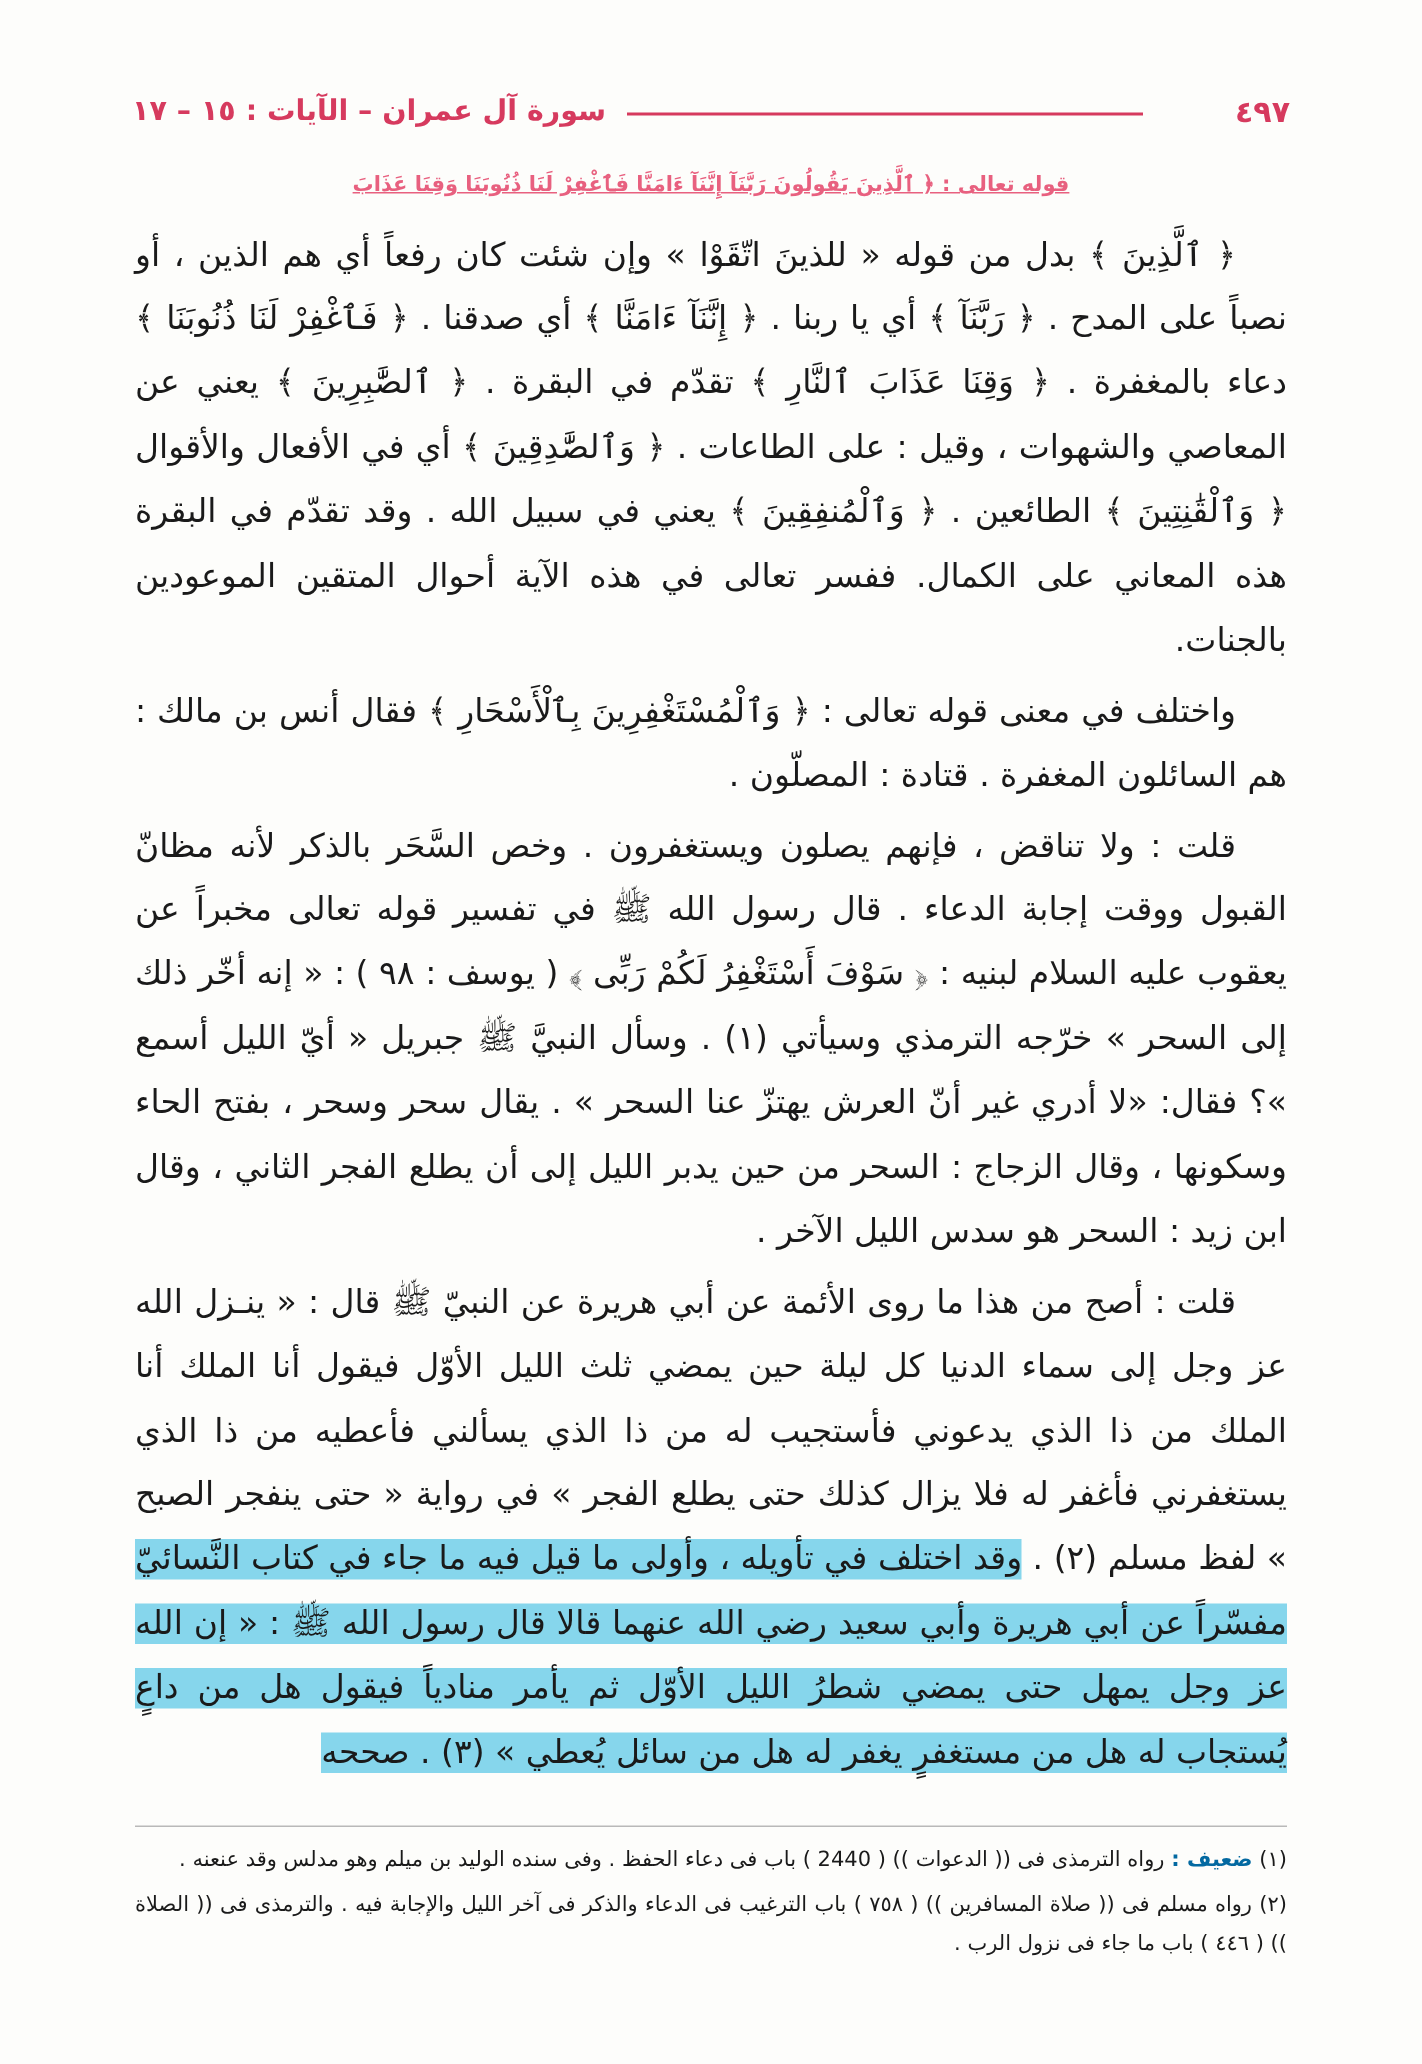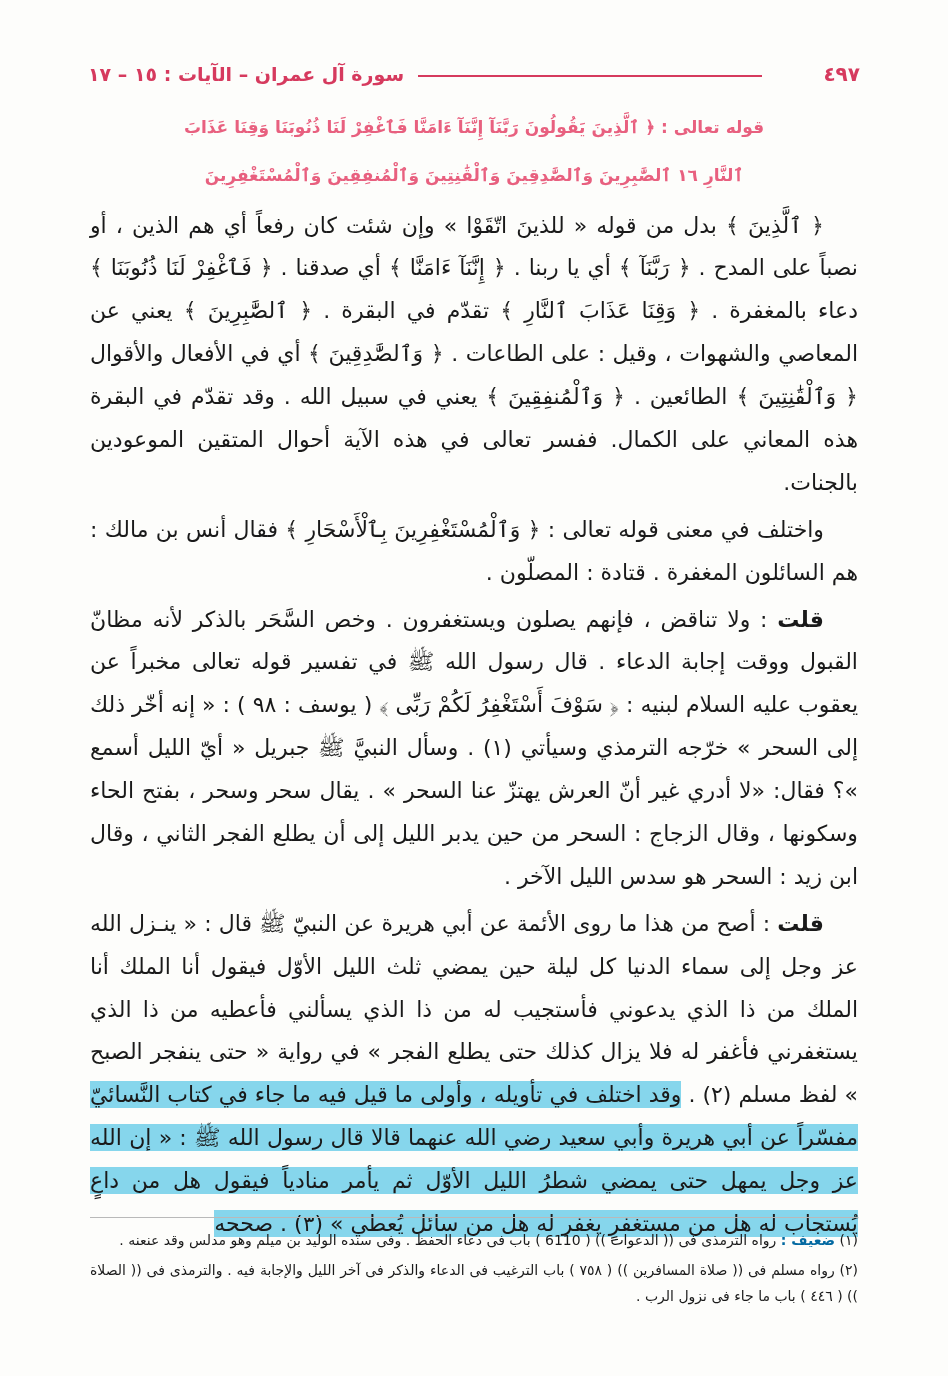--- a/index.html
+++ b/index.html
@@ -69,28 +69,29 @@
     font-size: 22px;
     line-height: 1.95;
     margin: 0 0 4px 0;
     text-align: justify;
     text-justify: inter-word;
   }
   .para.indent { text-indent: 34px; }
   .quran-block {
     color: #e8607f;
     font-weight: bold;
-    font-size: 17px;
+    font-size: 14px;
     line-height: 2.25;
     text-align: center;
     margin: 0 0 10px 0;
+    text-decoration: underline;
   }
   .lead {
     color: #1a1a1a;
-    font-weight: bold;
+    font-weight: normal;
   }
 
   .highlight {
     background: #86d6ec;
     display: inline;
     box-decoration-break: clone;
     -webkit-box-decoration-break: clone;
     padding: 1px 0;
   }
 
@@ -124,21 +125,20 @@
 
   <div class="header">
     <div class="header-title">سورة آل عمران – الآيات : ١٥ – ١٧</div>
     <div class="header-rule"></div>
     <div class="page-number">٤٩٧</div>
   </div>
 
   <div class="content">
 
     <div class="quran-block">قوله تعالى : ﴿ ٱلَّذِينَ يَقُولُونَ رَبَّنَآ إِنَّنَآ ءَامَنَّا فَٱغْفِرْ لَنَا ذُنُوبَنَا وَقِنَا عَذَابَ</div>
-    <div class="quran-block">ٱلنَّارِ ١٦ ٱلصَّٰبِرِينَ وَٱلصَّٰدِقِينَ وَٱلْقَٰنِتِينَ وَٱلْمُنفِقِينَ وَٱلْمُسْتَغْفِرِينَ</div>
 
     <p class="para indent">﴿ ٱلَّذِينَ ﴾ بدل من قوله « للذينَ اتّقَوْا » وإن شئت كان رفعاً أي هم الذين ، أو نصباً على المدح . ﴿ رَبَّنَآ ﴾ أي يا ربنا . ﴿ إِنَّنَآ ءَامَنَّا ﴾ أي صدقنا . ﴿ فَٱغْفِرْ لَنَا ذُنُوبَنَا ﴾ دعاء بالمغفرة . ﴿ وَقِنَا عَذَابَ ٱلنَّارِ ﴾ تقدّم في البقرة . ﴿ ٱلصَّٰبِرِينَ ﴾ يعني عن المعاصي والشهوات ، وقيل : على الطاعات . ﴿ وَٱلصَّٰدِقِينَ ﴾ أي في الأفعال والأقوال ﴿ وَٱلْقَٰنِتِينَ ﴾ الطائعين . ﴿ وَٱلْمُنفِقِينَ ﴾ يعني في سبيل الله . وقد تقدّم في البقرة هذه المعاني على الكمال. ففسر تعالى في هذه الآية أحوال المتقين الموعودين بالجنات.</p>
 
     <p class="para indent">واختلف في معنى قوله تعالى : ﴿ وَٱلْمُسْتَغْفِرِينَ بِٱلْأَسْحَارِ ﴾ فقال أنس بن مالك : هم السائلون المغفرة . قتادة : المصلّون .</p>
 
     <p class="para indent">
       <span class="lead">قلت</span><span> : ولا تناقض ، فإنهم يصلون ويستغفرون . وخص السَّحَر بالذكر لأنه مظانّ القبول ووقت إجابة الدعاء . قال رسول الله ﷺ في تفسير قوله تعالى مخبراً عن يعقوب عليه السلام لبنيه : ﴿ سَوْفَ أَسْتَغْفِرُ لَكُمْ رَبِّى ﴾ ( يوسف : ٩٨ ) : « إنه أخّر ذلك إلى السحر » خرّجه الترمذي وسيأتي (١) . وسأل النبيَّ ﷺ جبريل « أيّ الليل أسمع »؟ فقال: «لا أدري غير أنّ العرش يهتزّ عنا السحر » . يقال سحر وسحر ، بفتح الحاء وسكونها ، وقال الزجاج : السحر من حين يدبر الليل إلى أن يطلع الفجر الثاني ، وقال ابن زيد : السحر هو سدس الليل الآخر .</span>
     </p>
 
     <p class="para indent">
@@ -146,21 +146,21 @@
     </p>
 
   </div>
 
   <div class="footnotes">
     <div class="fn-rule"></div>
 
     <div class="fn">
       <span class="fn-mark">(١)</span>
       <span class="fn-label">ضعيف :</span>
-      <span> رواه الترمذى فى (( الدعوات )) ( 6110 ) باب فى دعاء الحفظ . وفى سنده الوليد بن ميلم وهو مدلس وقد عنعنه .</span>
+      <span> رواه الترمذى فى (( الدعوات )) ( 2440 ) باب فى دعاء الحفظ . وفى سنده الوليد بن ميلم وهو مدلس وقد عنعنه .</span>
     </div>
 
     <div class="fn">
       <span class="fn-mark">(٢)</span>
       <span>رواه مسلم فى (( صلاة المسافرين )) ( ٧٥٨ ) باب الترغيب فى الدعاء والذكر فى آخر الليل والإجابة فيه . والترمذى فى (( الصلاة )) ( ٤٤٦ ) باب ما جاء فى نزول الرب .</span>
     </div>
 
   </div>
 
 </div>

